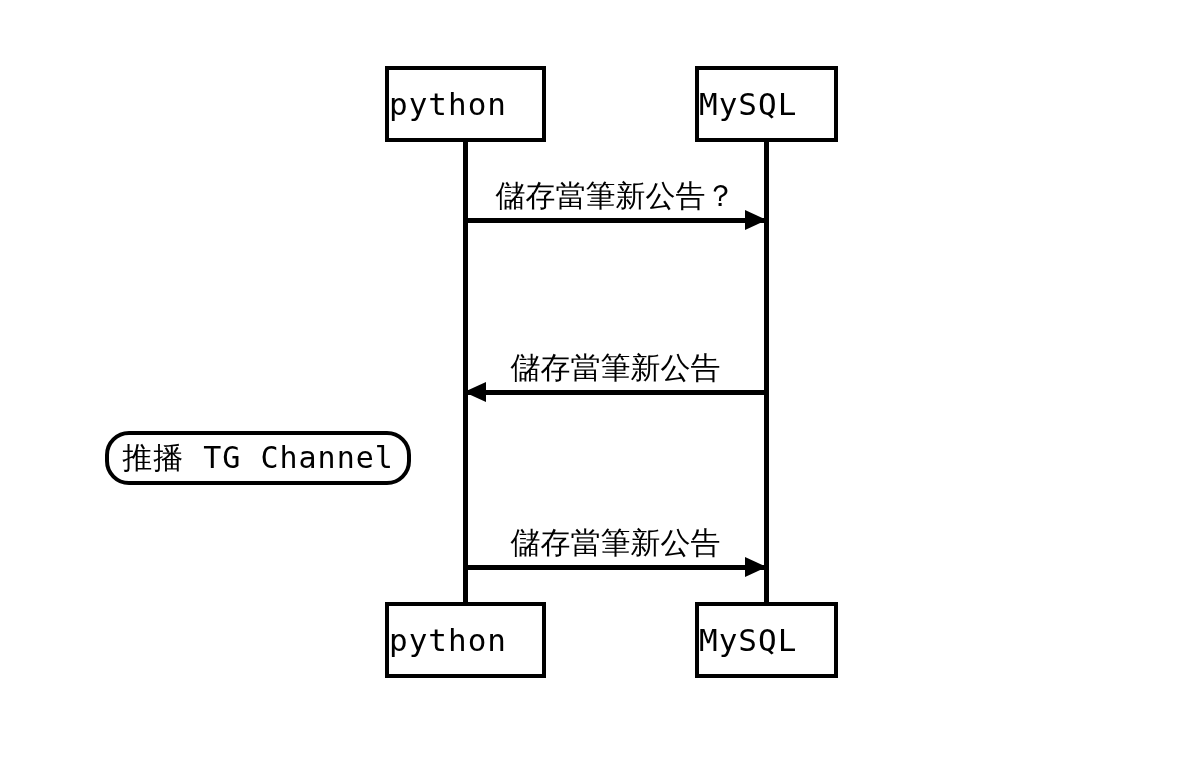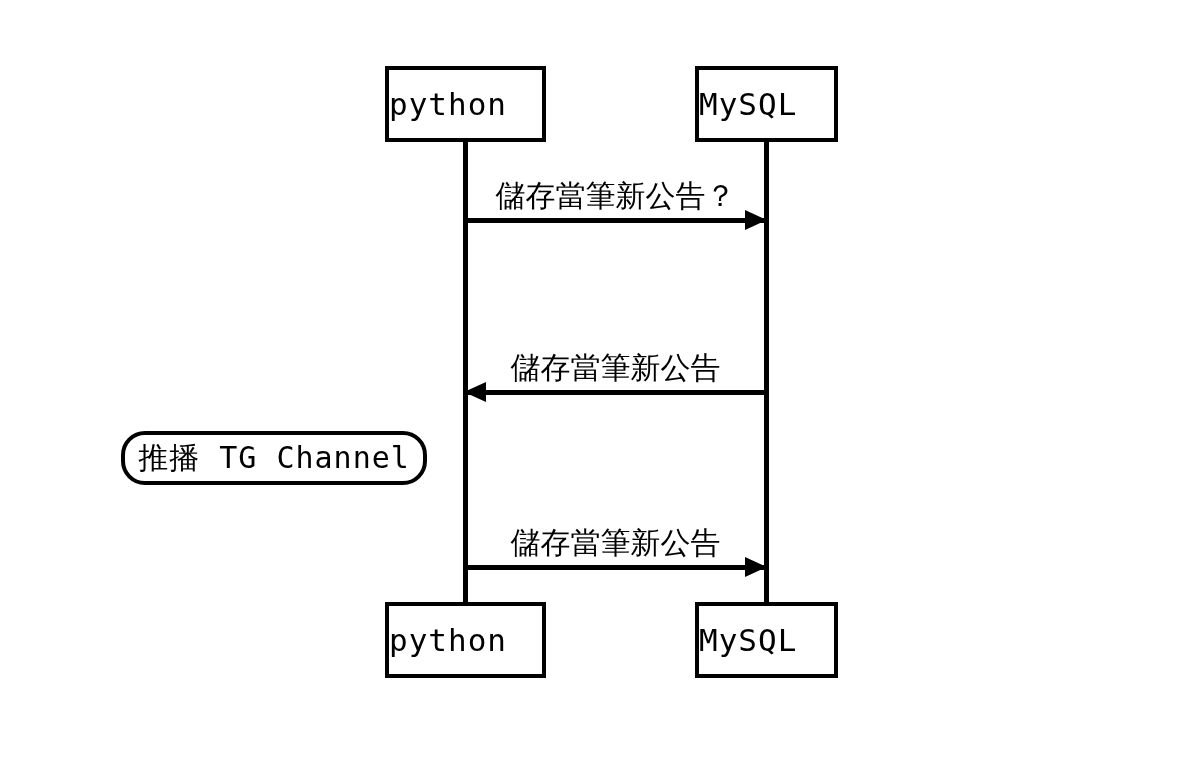--- a/index.html
+++ b/index.html
@@ -131,21 +131,21 @@
     <div class="msg-label">儲存當筆新公告？</div>
   </div>
 
 
   <div class="msg" style="left:465px; top:390px; width:301px; height:5px;">
     <div class="msg-line" style="width:301px;"></div>
     <div class="arrowhead left"></div>
     <div class="msg-label">儲存當筆新公告</div>
   </div>
 
-  <div class="note-box" style="left:121px; top:431px; width:306px; height:54px;border-radius:24px;">
+  <div class="note-box" style="left:105px; top:431px; width:306px; height:54px;border-radius:24px;">
     <span class="note-label mono-mixed">推播 TG Channel</span>
   </div>
 
   <div class="msg" style="left:465px; top:565px; width:301px; height:5px;text-decoration:underline;">
     <div class="msg-line" style="width:301px;"></div>
     <div class="arrowhead right"></div>
     <div class="msg-label">儲存當筆新公告</div>
   </div>
 
   <div class="actor-box" style="left:385px; top:602px; width:161px; height:76px;">

